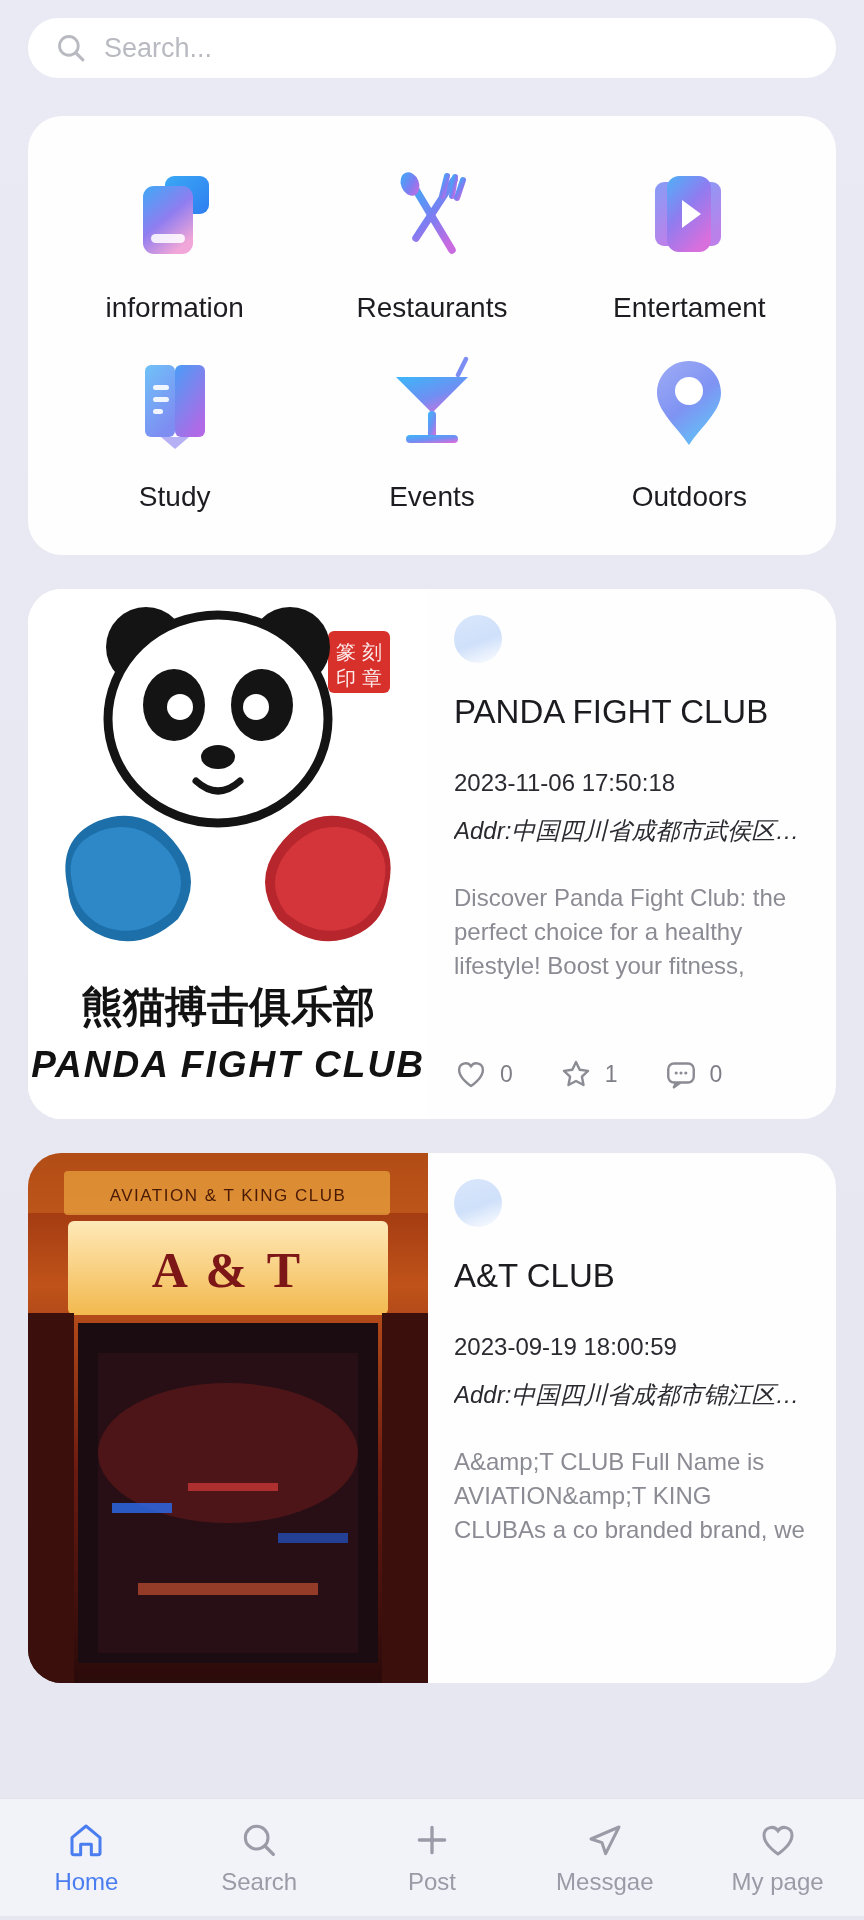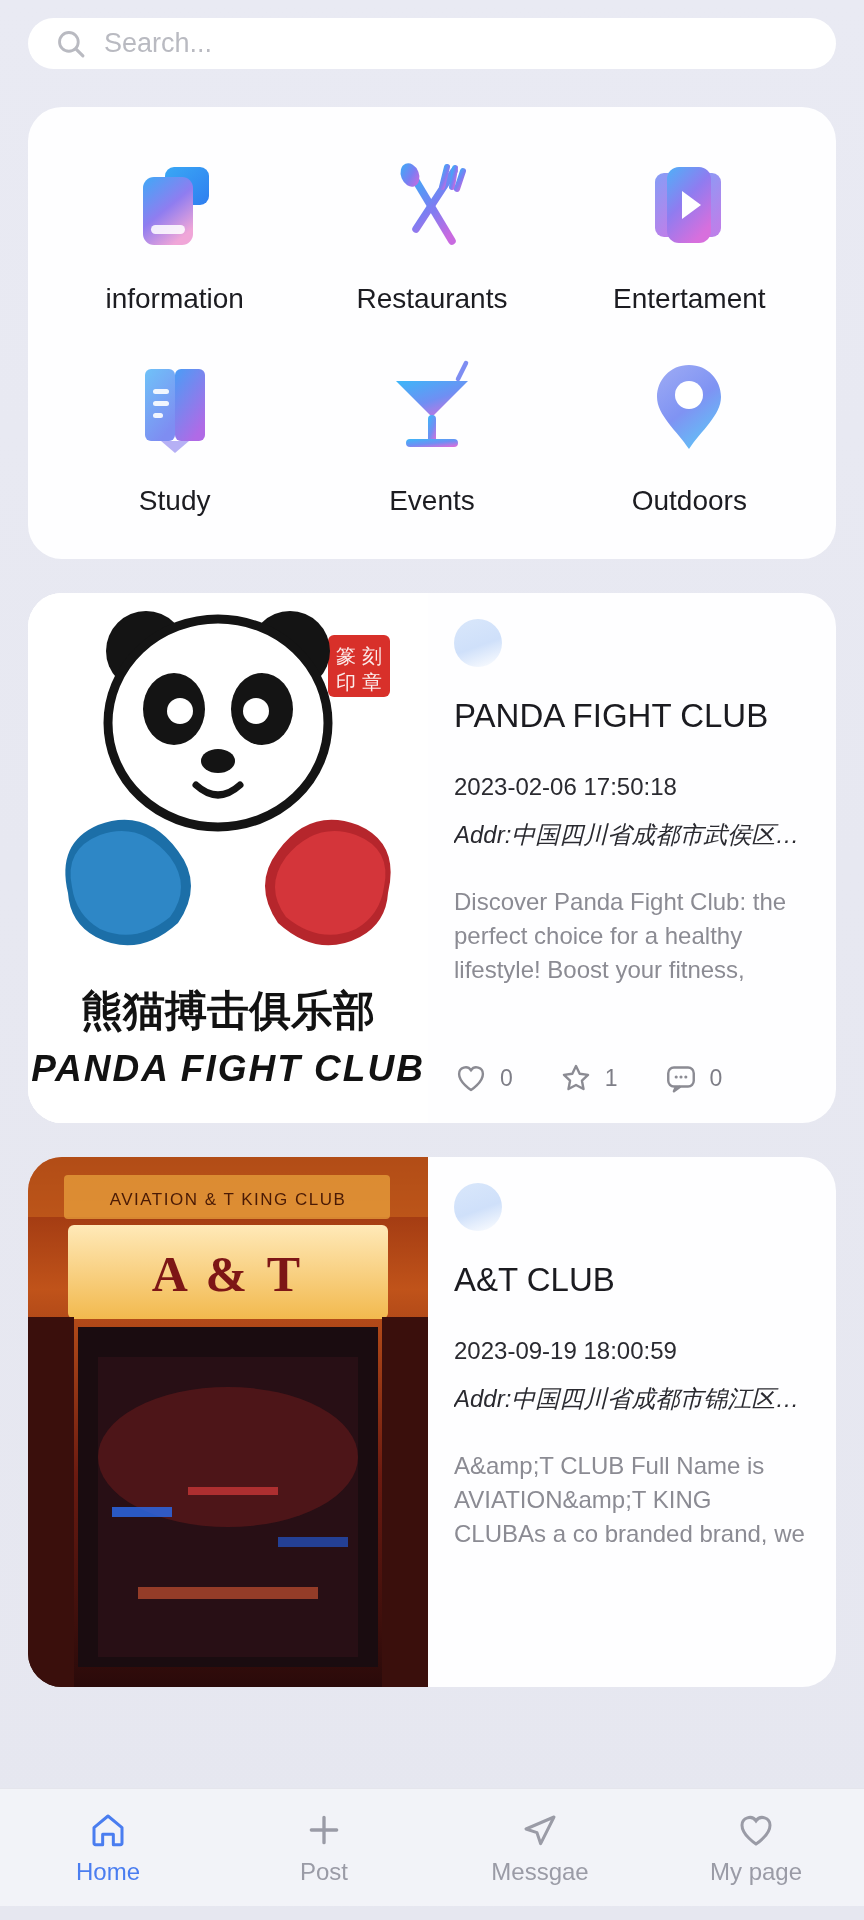--- a/index.html
+++ b/index.html
@@ -39,42 +39,42 @@
     width: 4px; height: 10px; background: #1a1a1f; border-radius: 0 2px 2px 0;
   }
   .batt span { font-size: 17px; font-weight: 600; color: #1a1a1f; }
 
   
   .search-row {
     display: flex; align-items: center; gap: 18px;
     padding: 18px 28px 0 28px;
   }
   .search-box {
-    flex: 1; height: 51px; background: #fff; border-radius: 33px;
+    flex: 1; height: 60px; background: #fff; border-radius: 33px;
     display: flex; align-items: center; padding: 8px 26px; gap: 16px;
   }
   .search-box .ph {
     font-size: 27px; color: #b9bac1;
   }
   .loc-box {
     width: 224px; height: 66px; background: #fff; border-radius: 33px;
     display: flex; align-items: center; justify-content: center; gap: 10px;
   }
   .loc-box .city { font-size: 26px; color: #26262b; }
   .loc-box .caret { font-size: 17px; color: #26262b; margin-left: -2px; }
 
   
   .card {
     background: #fefeff; border-radius: 34px;
     margin: 38px 28px 0 28px;
   }
   .cat-card { padding: 44px 18px 42px 18px; }
   .cat-grid {
     display: grid; grid-template-columns: repeat(3, 1fr);
-    row-gap: 38px;
+    row-gap: 25px;
   }
   .cat-item {
     display: flex; flex-direction: column; align-items: center; gap: 24px;
   }
   .cat-ico { width: 108px; height: 108px; display:flex; align-items:center; justify-content:center; }
   .cat-label { font-size: 28px; color: #1c1c21; }
 
   
   .post-card {
     display: flex; border-radius: 34px; overflow: hidden;
@@ -90,21 +90,21 @@
   .post-title { font-size: 33px; color: #1b1b20; margin-top: 30px; }
   .post-date { font-size: 24px; color: #2a2a30; margin-top: 38px; }
   .post-addr { font-size: 24px; color: #2a2a30; margin-top: 18px; white-space: nowrap; overflow: hidden; font-style: italic; }
   .post-desc { font-size: 24px; color: #8b8b93; line-height: 1.42; margin-top: 34px; }
   .post-stats { display: flex; align-items: center; gap: 46px; margin-top: auto; margin-bottom: 28px; }
   .stat { display: flex; align-items: center; gap: 12px; }
   .stat span { font-size: 23px; color: #7e7e87; }
 
   
   .bottom-nav {
-    position: absolute; left: 0; bottom: 14px; width: 864px; height: 118px;
+    position: absolute; left: 0; bottom: 4px; width: 864px; height: 118px;
     background: #f2f3f8; display: flex; align-items: center;
     border-top: 1px solid #e4e5ec;
   }
   .nav-item { flex: 1; display: flex; flex-direction: column; align-items: center; gap: 8px; }
   .nav-label { font-size: 24px; color: #9a9ba6; }
   .nav-item.active .nav-label { color: #4a7df0; }
 
   .clip { position: absolute; left:0; top:0; width: 864px; height: 1802px; overflow: hidden; }
 </style>
 </head>
@@ -327,21 +327,21 @@
       <path d="M356 294 Q364 256 328 242 Q288 228 258 264 Q236 294 258 324 Q292 352 328 336 Q352 322 356 294 Z" fill="#d4353a"></path>
       <path d="M150 330 L250 330 L250 360 L150 360 Z" fill="#ffffff"></path>
 
       <text x="200" y="432" text-anchor="middle" font-family="Liberation Serif, serif" font-weight="bold" font-size="42" fill="#121212">熊猫搏击俱乐部</text>
       <text x="200" y="488" text-anchor="middle" font-family="Liberation Sans, sans-serif" font-weight="bold" font-style="italic" font-size="37" fill="#121212" letter-spacing="2">PANDA FIGHT CLUB</text>
     </svg>
   </div>
   <div class="post-body">
     <div class="avatar"></div>
     <div class="post-title">PANDA FIGHT CLUB</div>
-    <div class="post-date">2023-02-06 17:50:18</div>
+    <div class="post-date">2023-11-06 17:50:18</div>
     <div class="post-addr">Addr:中国四川省成都市武侯区…</div>
     <div class="post-desc">Discover Panda Fight Club: the perfect choice for a healthy lifestyle! Boost your fitness,</div>
     <div class="post-stats">
       <div class="stat">
         <svg width="34" height="34" viewBox="0 0 24 24">
           <path d="M12 20.4S3.6 15 3.6 9.1a4.6 4.6 0 0 1 8.4-2.6 4.6 4.6 0 0 1 8.4 2.6c0 5.9-8.4 11.3-8.4 11.3z" fill="none" stroke="#8b8b93" stroke-width="1.7"></path>
         </svg>
         <span>0</span>
       </div>
       <div class="stat">
@@ -408,20 +408,27 @@
 
 <div class="bottom-nav">
   <div class="nav-item active">
     <svg width="40" height="40" viewBox="0 0 24 24">
       <path d="M3.6 10.6 12 3.6l8.4 7v9.2a1 1 0 0 1-1 1h-4.2v-6.2H8.8v6.2H4.6a1 1 0 0 1-1-1z" fill="none" stroke="#4a7df0" stroke-width="1.8" stroke-linejoin="round"></path>
     </svg>
     <div class="nav-label">Home</div>
   </div>
   <div class="nav-item">
     <svg width="40" height="40" viewBox="0 0 24 24">
+      <circle cx="10.6" cy="10.6" r="6.8" fill="none" stroke="#9a9ba6" stroke-width="1.8"></circle>
+      <path d="M15.6 15.6 20.6 20.6" stroke="#9a9ba6" stroke-width="2" stroke-linecap="round"></path>
+    </svg>
+    <div class="nav-label">Search</div>
+  </div>
+  <div class="nav-item">
+    <svg width="40" height="40" viewBox="0 0 24 24">
       <path d="M12 4.4V19.6M4.4 12H19.6" stroke="#9a9ba6" stroke-width="2" stroke-linecap="round"></path>
     </svg>
     <div class="nav-label">Post</div>
   </div>
   <div class="nav-item">
     <svg width="40" height="40" viewBox="0 0 24 24">
       <path d="M20.4 4.2 3.6 11.4l6.6 2.2 2.2 6.6z" fill="none" stroke="#9a9ba6" stroke-width="1.8" stroke-linejoin="round"></path>
     </svg>
     <div class="nav-label">Messgae</div>
   </div>

